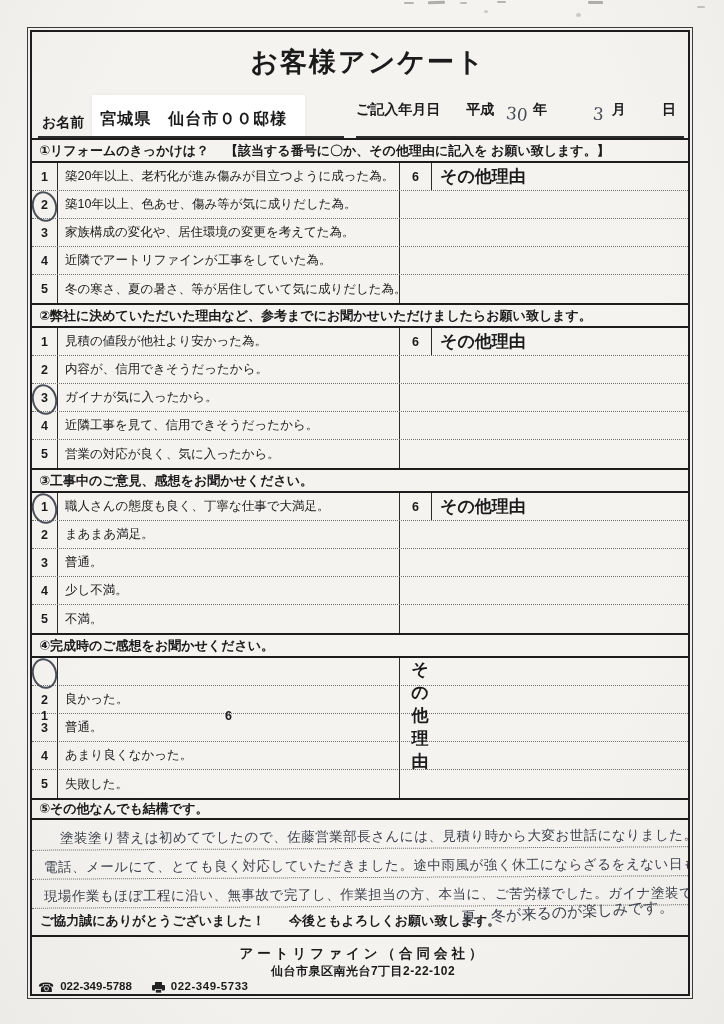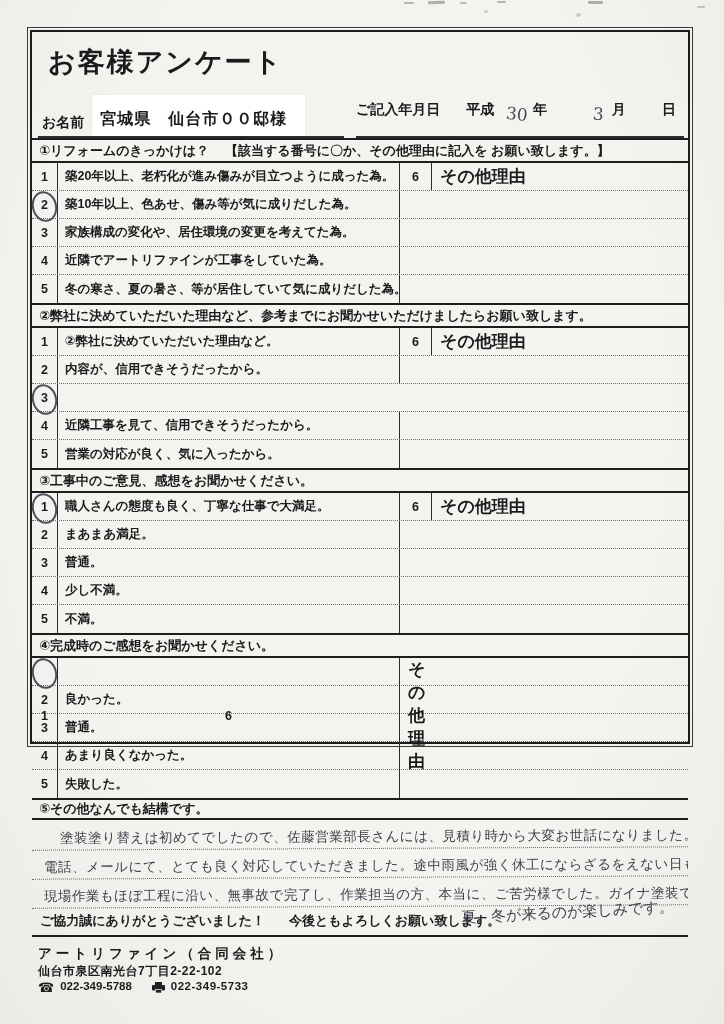--- a/index.html
+++ b/index.html
@@ -10,23 +10,23 @@
     color:#1b1b1b;
   }
   .page{position:absolute;inset:0;
     background:
       radial-gradient(ellipse at 50% 40%, #f4f3f0 60%, #ecebe7 100%);
   }
   
   .mark{position:absolute;background:#6a6a68;border-radius:1px;}
 
   .form{
-    position:absolute;left:30px;top:30px;width:660px;height:714px;
+    position:absolute;left:30px;top:30px;width:660px;height:966px;
     border:2px solid #1d1d1d;outline:1px solid #3a3a3a;outline-offset:2px;
-    background:transparent;box-sizing:border-box;
+    background:transparent;box-sizing:border-box;text-align:center;
   }
 
   .title{
     padding:12px 0 6px 16px;font-size:27px;font-weight:bold;letter-spacing:2px;
     height:38px;box-sizing:content-box;
   }
 
   .name-row{display:flex;height:50px;padding:0 4px 0 6px;box-sizing:border-box;}
   .name-group{
     width:306px;display:flex;align-items:flex-end;gap:8px;
@@ -59,21 +59,21 @@
   }
   .sec-note{margin-left:16px;}
   .row{
     display:grid;grid-template-columns:26px 342px 32px 1fr;
     height:28px;box-sizing:border-box;
     border-bottom:1px dotted #6f6f6f;
   }
   .row.last{border-bottom:none;}
   .cell{display:flex;align-items:center;box-sizing:border-box;overflow:visible;}
   .cell.num{justify-content:center;border-right:1px solid #2a2a2a;font-weight:bold;font-size:12.5px;position:relative;}
-  .cell.txt{border-right:1px solid #2a2a2a;padding-left:7px;font-weight:bold;font-size:12.5px;white-space:nowrap;overflow:hidden;}
+  .cell.txt{border-right:1px solid #2a2a2a;padding-left:7px;font-weight:normal;font-size:12.5px;white-space:nowrap;overflow:hidden;}
   .cell.num6{justify-content:center;border-right:1px solid #2a2a2a;font-weight:bold;font-size:12.5px;}
   .cell.other{padding-left:8px;font-weight:bold;font-size:17px;}
   .cell.rest{grid-column:3/5;}
   .circle{
     position:absolute;left:0px;top:0px;width:21px;height:27px;
     border:2px solid #4a4f59;border-radius:50%;
     transform:rotate(-14deg);pointer-events:none;
   }
 
   .free-header{
@@ -186,36 +186,37 @@
           <div class="cell txt">冬の寒さ、夏の暑さ、等が居住していて気に成りだした為。</div>
           <div class="cell rest"></div>
         </div>
         <div class="sec-header">
           <span>②弊社に決めていただいた理由など、参考までにお聞かせいただけましたらお願い致します。</span>
         </div>
         <div class="row">
           <div class="cell num">
             <span>1</span>
           </div>
-          <div class="cell txt">②弊社に決めていただいた理由など。</div>
+          <div class="cell txt">見積の値段が他社より安かった為。</div>
           <div class="cell num6">6</div>
           <div class="cell other">その他理由</div>
         </div>
         <div class="row">
           <div class="cell num">
             <span>2</span>
           </div>
           <div class="cell txt">内容が、信用できそうだったから。</div>
           <div class="cell rest"></div>
         </div>
         <div class="row">
           <div class="cell num">
             <span>3</span>
             <span class="circle"></span>
           </div>
+          <div class="cell txt">ガイナが気に入ったから。</div>
           <div class="cell rest"></div>
         </div>
         <div class="row">
           <div class="cell num">
             <span>4</span>
           </div>
           <div class="cell txt">近隣工事を見て、信用できそうだったから。</div>
           <div class="cell rest"></div>
         </div>
         <div class="row last">

